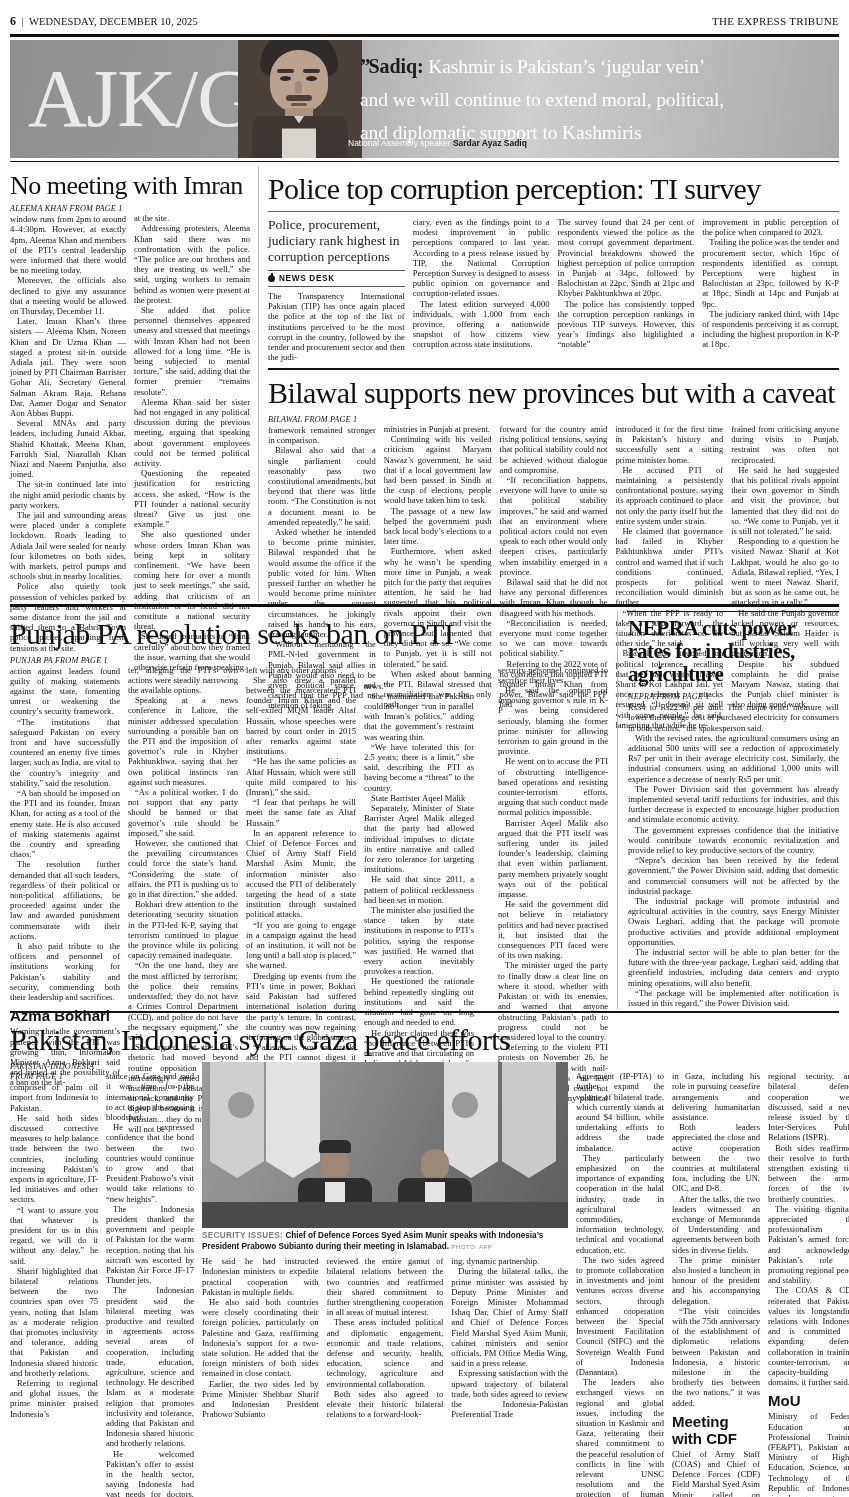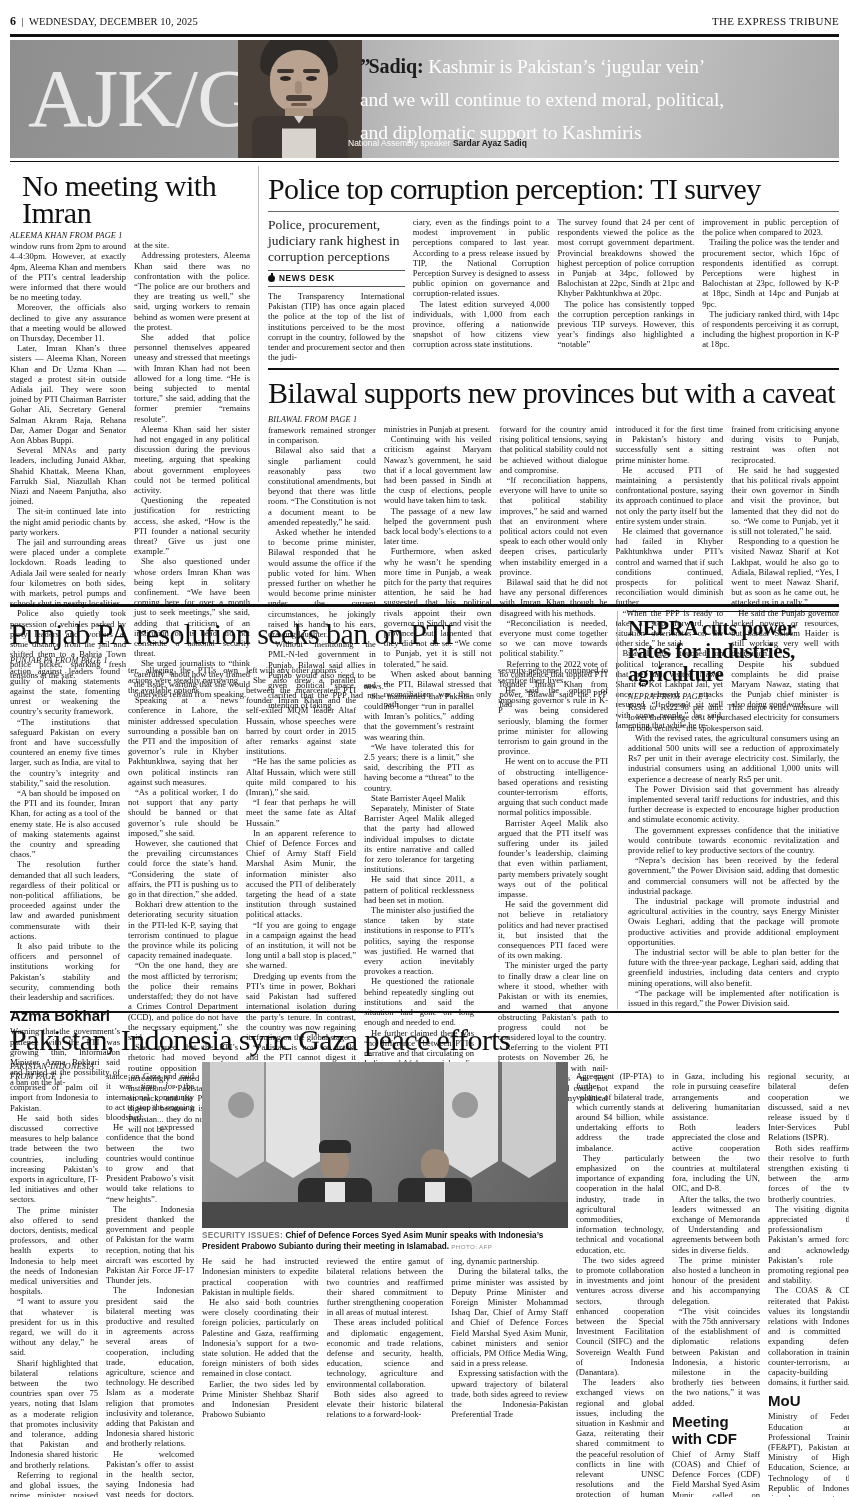--- a/index.html
+++ b/index.html
@@ -68,21 +68,21 @@
   .bq-name { font-weight: bold; font-size: 20px; color:#1c1c1c; }
   .banner-credit {
     position: absolute; left: 338px; bottom: 10px;
     font-family: "Liberation Sans", sans-serif;
     font-size: 8.5px; color:#ffffff;
   }
   .banner-credit b { color:#1b1b1b; }
 
   
   .hl-xl { font-size: 30px; line-height: 32px; font-weight: normal; letter-spacing: -.6px; margin: 7px 0 6px 0; }
-  .hl-lg { font-size: 30px; line-height: 27px; font-weight: normal; letter-spacing: -.5px; margin: 6px 0 5px 12px; }
+  .hl-lg { font-size: 26px; line-height: 27px; font-weight: normal; letter-spacing: -.5px; margin: 6px 0 5px 0; }
   .hl-col { font-size: 21px; line-height: 23px; letter-spacing: -.4px; margin: 5px 0 6px 0; }
   .deck { font-size: 13.5px; line-height: 16px; color:#222; margin: 0 0 5px 0; }
 
   .byline {
     font-family: "Liberation Serif", serif;
     font-style: italic; font-size: 8.2px; letter-spacing: .2px;
     text-transform: uppercase; margin-bottom: 1px;
   }
   .newsdesk {
     font-family: "Liberation Sans", sans-serif;
@@ -366,21 +366,20 @@
 
   <div class="sec">
     <h1 class="hl-xl">Pakistan, Indonesia sync Gaza peace efforts</h1>
     <div class="cols">
 
       <div class="col nosep" style="flex:0 0 88px">
         <div class="byline">PAKISTAN-INDONESIA</div>
         <div class="byline">FROM PAGE 1</div>
         <p class="body first">comprised of palm oil import from Indonesia to Pakistan.</p>
         <p class="body">He said both sides discussed corrective measures to help balance trade between the two countries, including increasing Pakistan’s exports in agriculture, IT-led initiatives and other sectors.</p>
-        <p class="body">The prime minister also offered to send doctors, dentists, medical professors, and other health experts to Indonesia to help meet the needs of Indonesian medical universities and hospitals.</p>
         <p class="body">“I want to assure you that whatever is president for us in this regard, we will do it without any delay,” he said.</p>
         <p class="body">Sharif highlighted that bilateral relations between the two countries span over 75 years, noting that Islam as a moderate religion that promotes inclusivity and tolerance, adding that Pakistan and Indonesia shared historic and brotherly relations.</p>
         <p class="body">Referring to regional and global issues, the prime minister praised Indonesia’s</p>
       </div>
 
       <div class="col" style="flex:0 0 88px; border:none;margin-left:8px;padding-left:0">
         <p class="body first" style="margin-top:9px">stance on Gaza and said it was time for the international community to act to stop the ongoing bloodshed.</p>
         <p class="body">He expressed confidence that the bond between the two countries would continue to grow and that President Prabowo’s visit would take relations to “new heights”.</p>
         <p class="body">The Indonesia president thanked the government and people of Pakistan for the warm reception, noting that his aircraft was escorted by Pakistan Air Force JF-17 Thunder jets.</p>
         <p class="body">The Indonesian president said the bilateral meeting was productive and resulted in agreements across several areas of cooperation, including trade, education, agriculture, science and technology. He described Islam as a moderate religion that promotes inclusivity and tolerance, adding that Pakistan and Indonesia shared historic and brotherly relations.</p>

